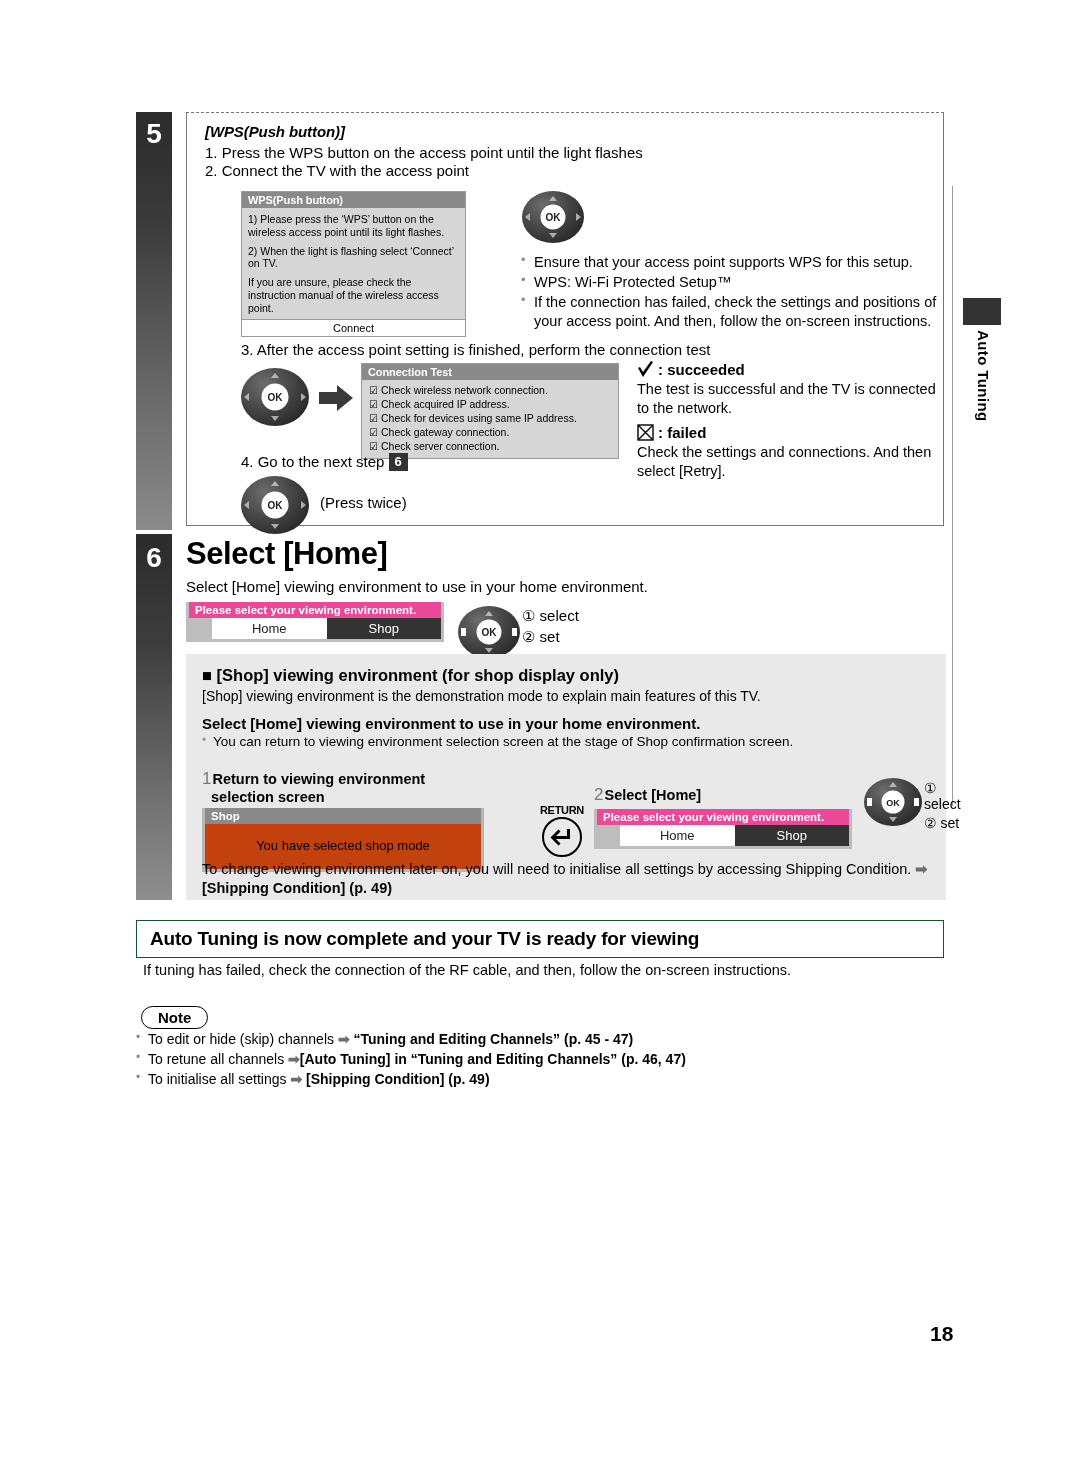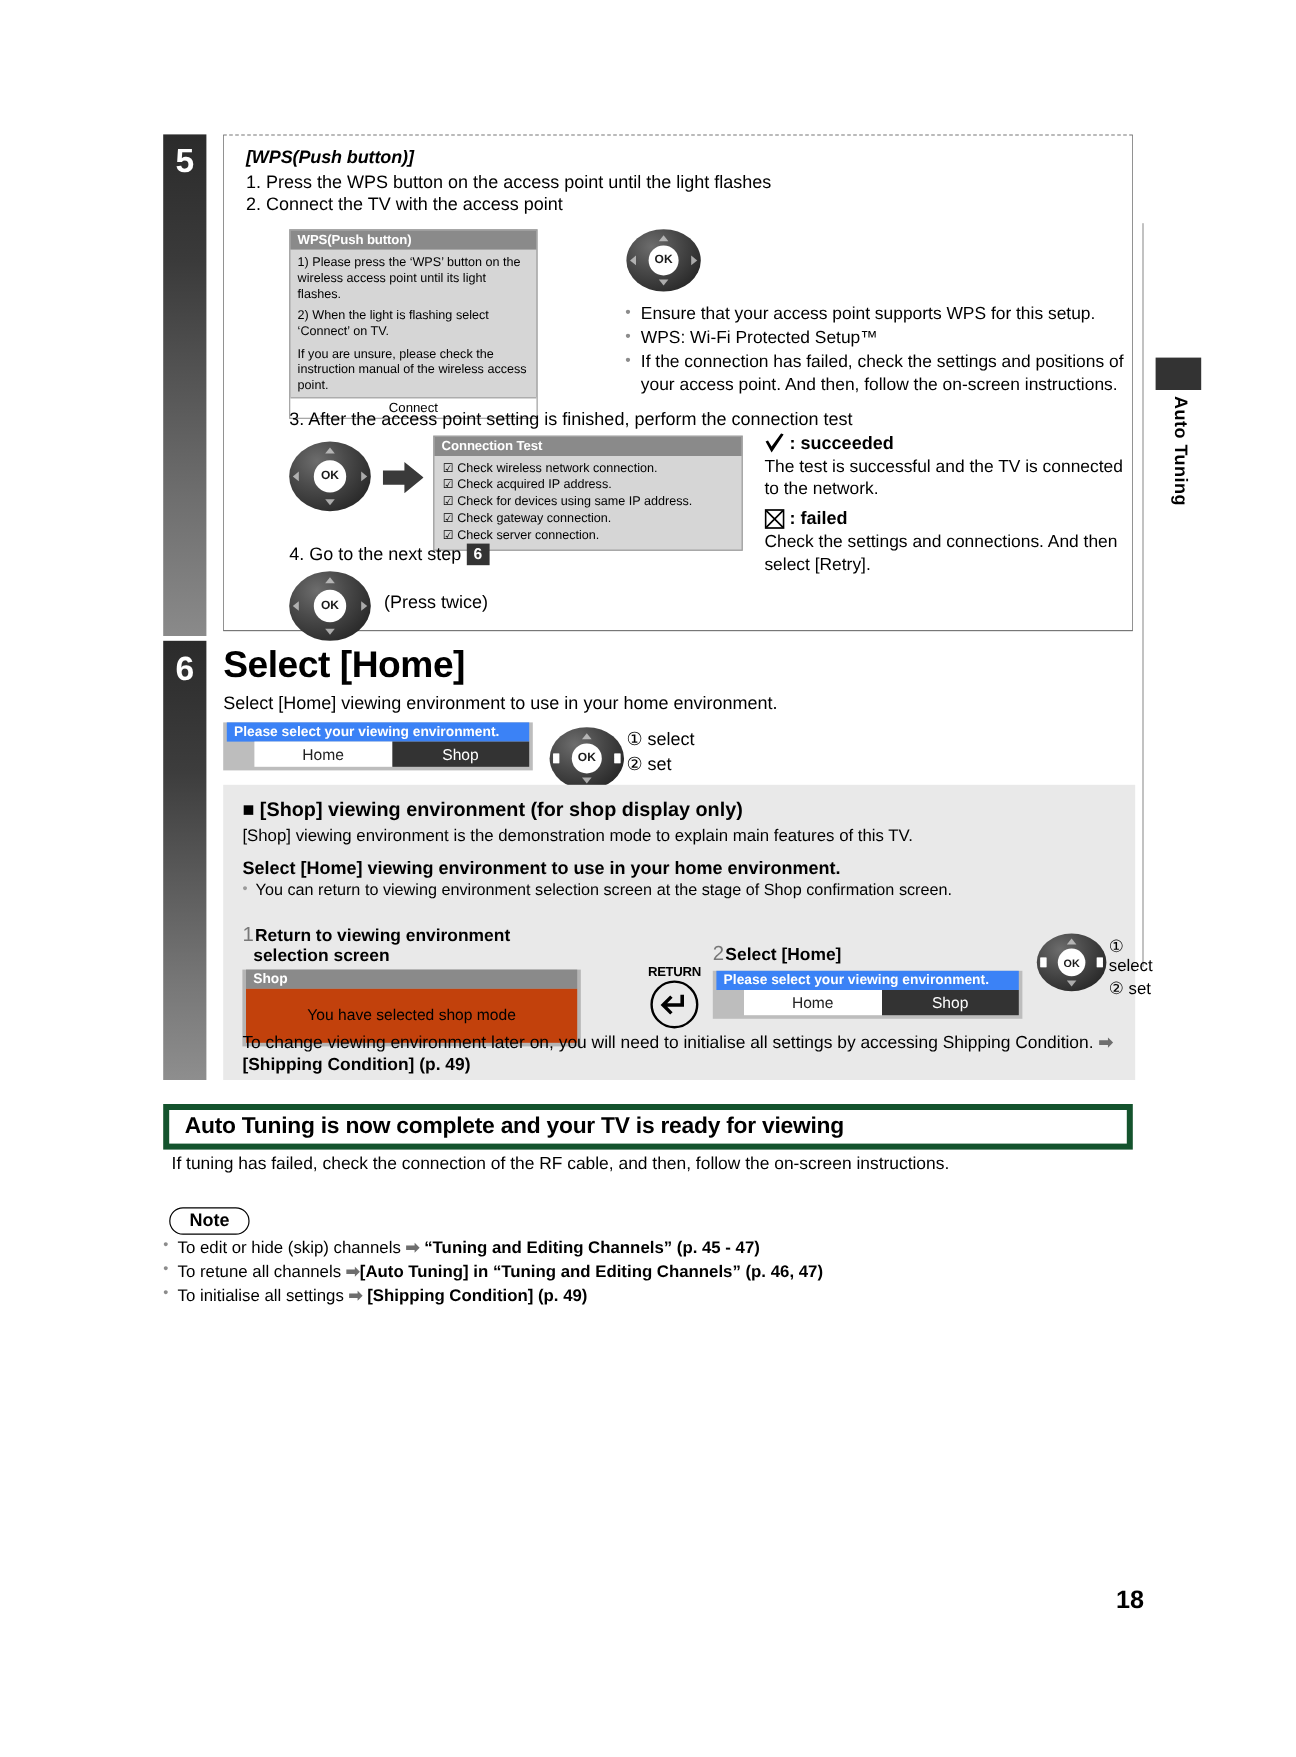--- a/index.html
+++ b/index.html
@@ -35,21 +35,21 @@
     background:#8a8a8a; color:#fff; font-weight:bold;
     font-size:11px; padding:2px 6px; letter-spacing:-0.1px;
   }
   .osd-body { padding:5px 6px 4px 6px; font-size:10.5px; line-height:1.22; }
   .osd-body p { margin:0 0 6px 0; }
   .osd-btn {
     background:#fff; border-top:1px solid #9a9a9a;
     text-align:center; font-size:11px; padding:2px 0;
   }
 
-  #wps-panel { position:absolute; left:54px; top:78px; width:207px; }
+  #wps-panel { position:absolute; left:54px; top:78px; width:225px; }
 
   
   .dpad { position:relative; }
   .dpad .disc {
     position:absolute; left:0; top:0; width:100%; height:100%;
     border-radius:50%;
     background:radial-gradient(ellipse at 34% 28%, #6d6d6d 0%, #4a4a4a 38%, #2a2a2a 78%, #1b1b1b 100%);
   }
   .dpad .okc {
     position:absolute; left:50%; top:50%; transform:translate(-50%,-50%);
@@ -109,21 +109,21 @@
   
   #step6-wrap { position:absolute; left:136px; top:534px; width:810px; height:366px; }
   #step6-badge {
     position:absolute; left:0; top:0; width:36px; height:100%;
     background:linear-gradient(180deg,#2b2b2b 0%,#3d3d3d 30%,#777 78%,#8e8e8e 100%);
     color:#fff; font-weight:bold; font-size:28px; text-align:center; padding-top:10px; line-height:1;
   }
   #step6-title { position:absolute; left:50px; top:2px; font-size:31px; font-weight:bold; letter-spacing:-0.4px; }
   #step6-sub { position:absolute; left:50px; top:44px; font-size:15px; }
   #sel-panel1 { position:absolute; left:50px; top:68px; width:258px; }
-  .sel-header { background:#3b82f6; color:#fff; font-weight:bold; font-size:11.5px; padding:2px 6px; }
+  .sel-header { background:#ec4899; color:#fff; font-weight:bold; font-size:11.5px; padding:2px 6px; }
   .sel-row { display:flex; }
   .sel-cell { flex:1; text-align:center; font-size:13px; padding:3px 0; }
   .sel-cell.on { background:#fff; color:#222;margin-left:23px; }
   .sel-cell.off { background:#333; color:#fff; }
   .sel-wrap { background:#bdbdbd; padding:0 3px 3px 3px; }
 
   #dpad4 { position:absolute; left:322px; top:72px; width:62px; height:52px; }
   #dpad4 .okc { width:25px; height:25px; font-size:10px; }
   #cal1 { position:absolute; left:386px; top:73px; font-size:15px; }
   #cal1 .l { margin:0 0 3px 0; }
@@ -154,21 +154,21 @@
   #dpad5 { position:absolute; left:678px; top:124px; width:58px; height:48px; }
   #dpad5 .okc { width:23px; height:23px; font-size:9px; }
   #cal2 { position:absolute; left:738px; top:126px; font-size:14px; }
   #cal2 .l { margin:0 0 3px 0; }
 
   #gp-foot { position:absolute; left:16px; top:206px; width:726px; font-size:14.5px; line-height:1.30; }
 
   
   #complete-box {
     position:absolute; left:136px; top:920px; width:808px; height:38px;
-    border:5px solid #14532d; display:flex; align-items:center; padding-left:13px;
+    border:1px solid #14532d; display:flex; align-items:center; padding-left:13px;
   }
   #complete-box span { font-size:19px; font-weight:bold; letter-spacing:-0.2px; }
   #complete-sub { position:absolute; left:143px; top:962px; font-size:14.5px; }
 
   
   #note-pill {
     position:absolute; left:141px; top:1006px;
     border:1.5px solid #000; border-radius:13px;
     padding:2px 16px; font-weight:bold; font-size:15px;
   }

